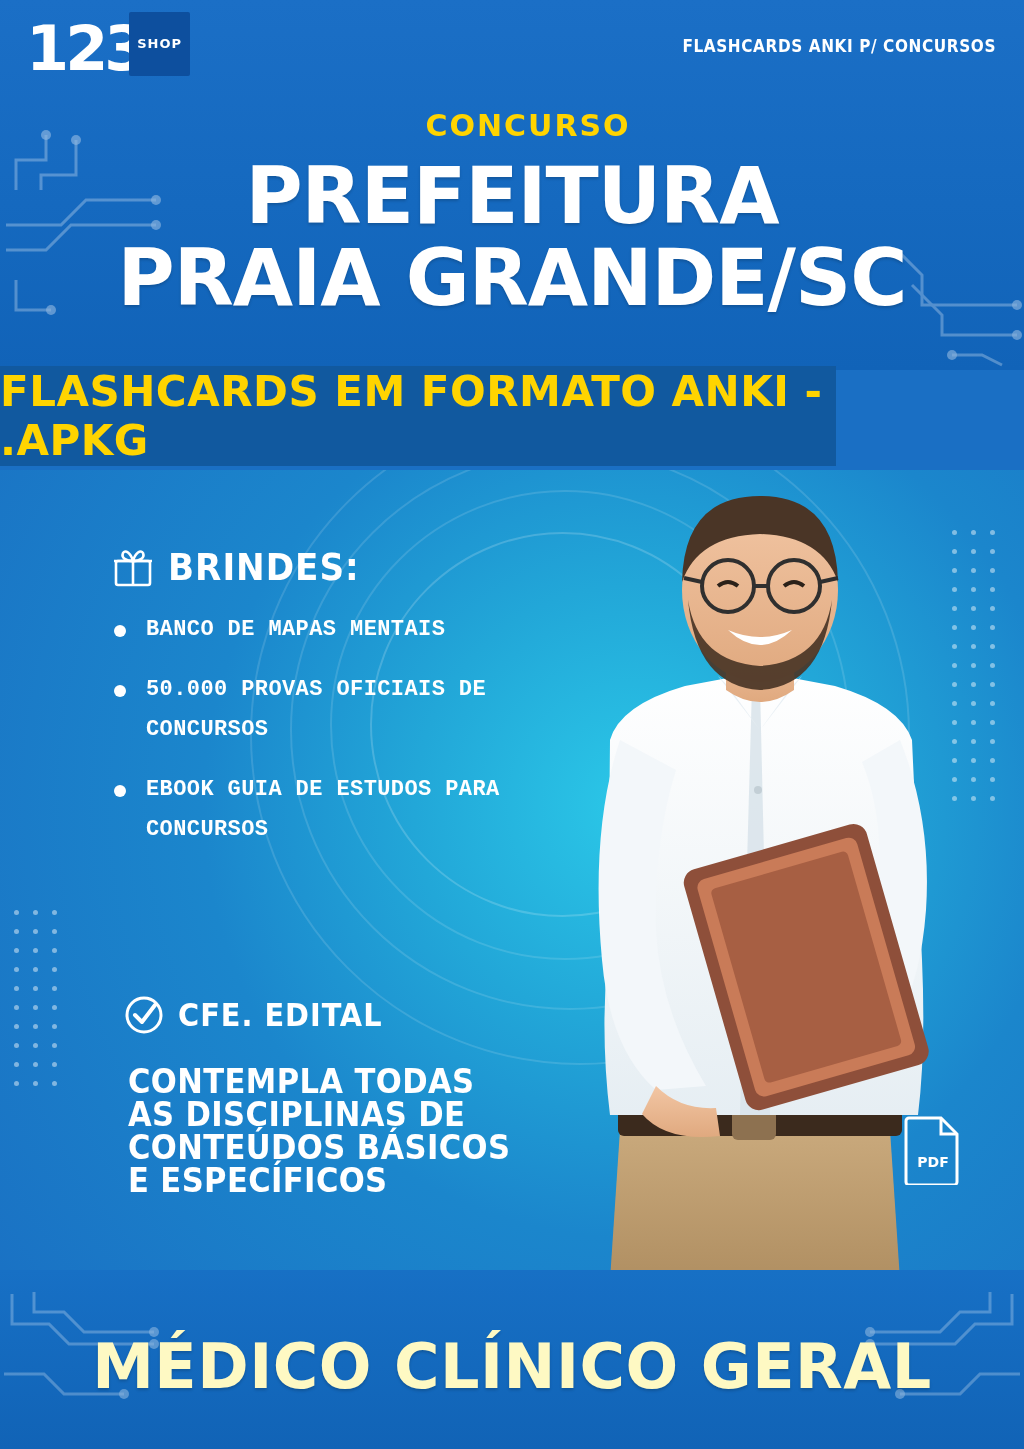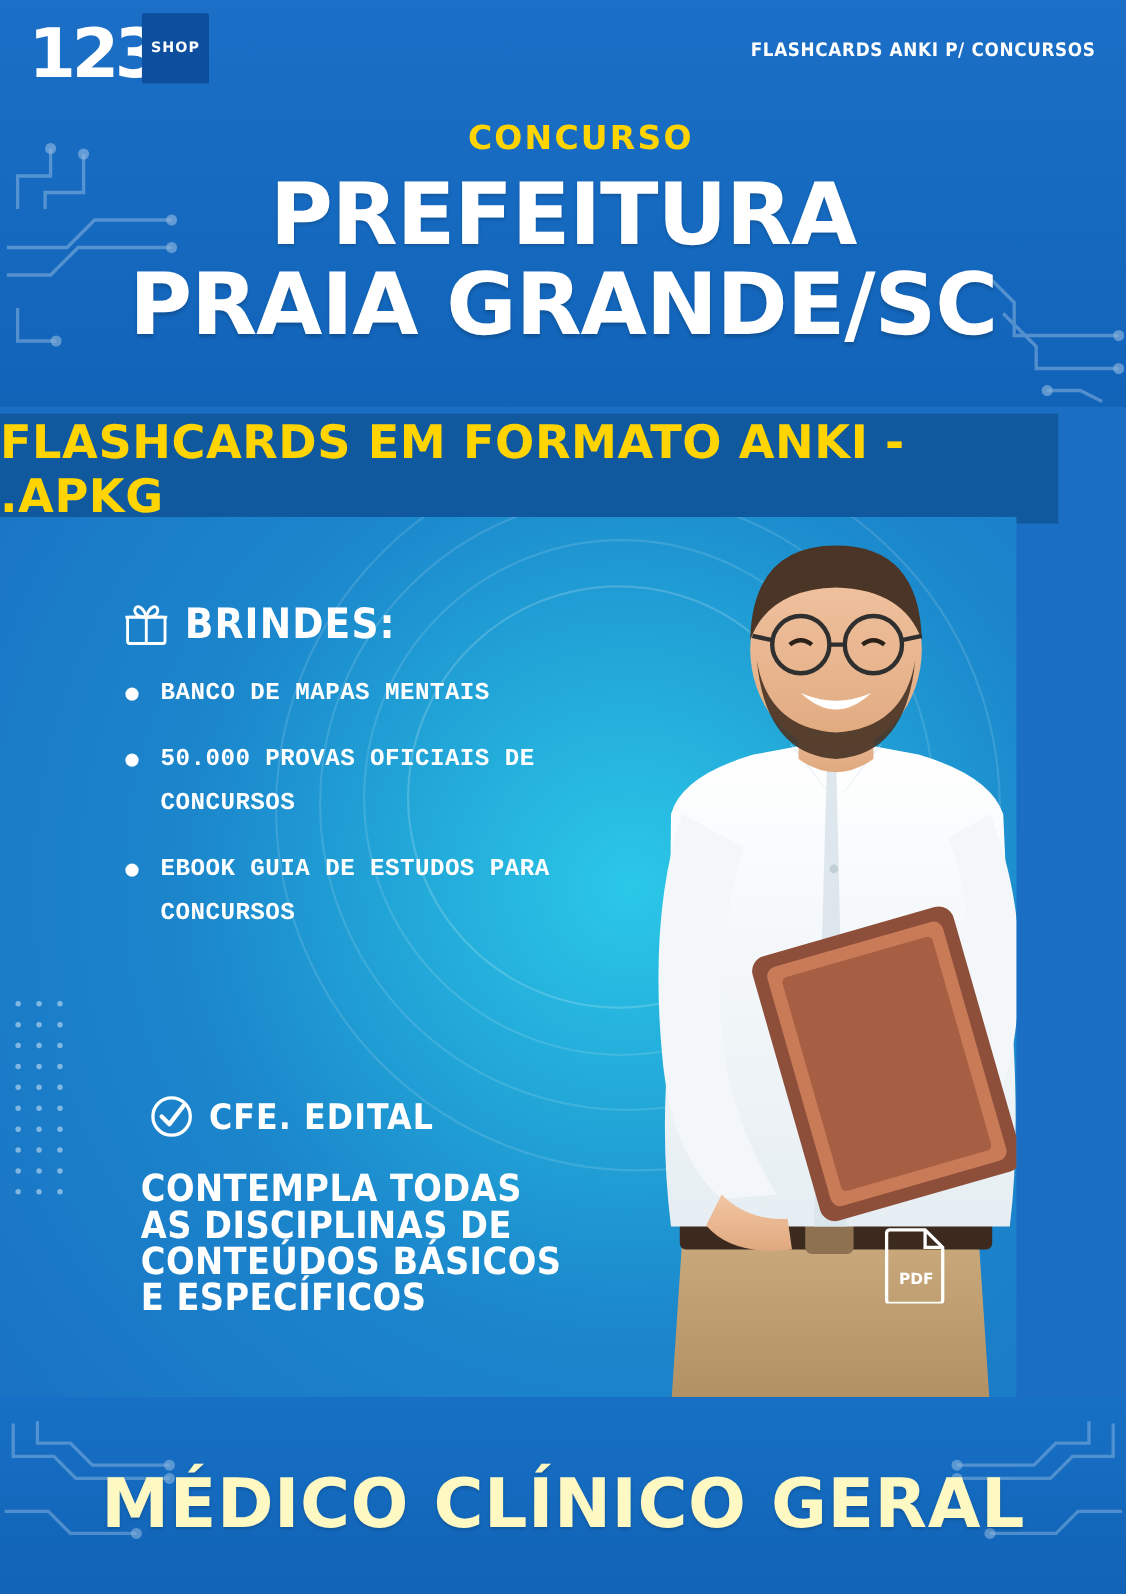--- a/index.html
+++ b/index.html
@@ -88,41 +88,41 @@
   }
 
   
   .circuit { position: absolute; opacity: 0.5; }
   .circuit-tl { left: 6px; top: 130px; }
   .circuit-tr { right: 2px; top: 245px; }
 
   
   .subtitle-bar {
     position: absolute;
-    left: 0; top: 376px;
-    width: 962px;
+    left: 0; top: 366px;
+    width: 836px;
     height: 100px;
     background: #11599f;
     display: flex;
     align-items: center;
     justify-content: center;
   }
   .subtitle-bar .txt {
     color: #ffd400;
     font-size: 42px;
     font-weight: bold;
     letter-spacing: 0.5px;
     font-family: "DejaVu Sans", sans-serif;
   }
 
   
   .middle {
     position: absolute;
     left: 0; top: 470px;
-    width: 924px;
+    width: 1024px;
     height: 800px;
     background:
       radial-gradient(circle at 62% 42%, #2bc8e8 0%, #22a7d8 28%, #1b86cc 55%, #1a72c4 100%);
     overflow: hidden;
   }
   .ring {
     position: absolute;
     border: 2px solid rgba(255,255,255,0.13);
     border-radius: 50%;
   }
@@ -172,21 +172,21 @@
     content: "";
     position: absolute;
     left: 6px; top: 15px;
     width: 12px; height: 12px;
     border-radius: 50%;
     background: #ffffff;
   }
 
   .edital-head {
     position: absolute;
-    left: 136px; top: 525px;
+    left: 124px; top: 525px;
     display: flex;
     align-items: center;
     gap: 14px;
   }
   .edital-head .label {
     color: #ffffff;
     font-size: 32px;
     font-weight: bold;
     letter-spacing: 1px;
     font-family: "DejaVu Sans Condensed", "Liberation Sans", sans-serif;

